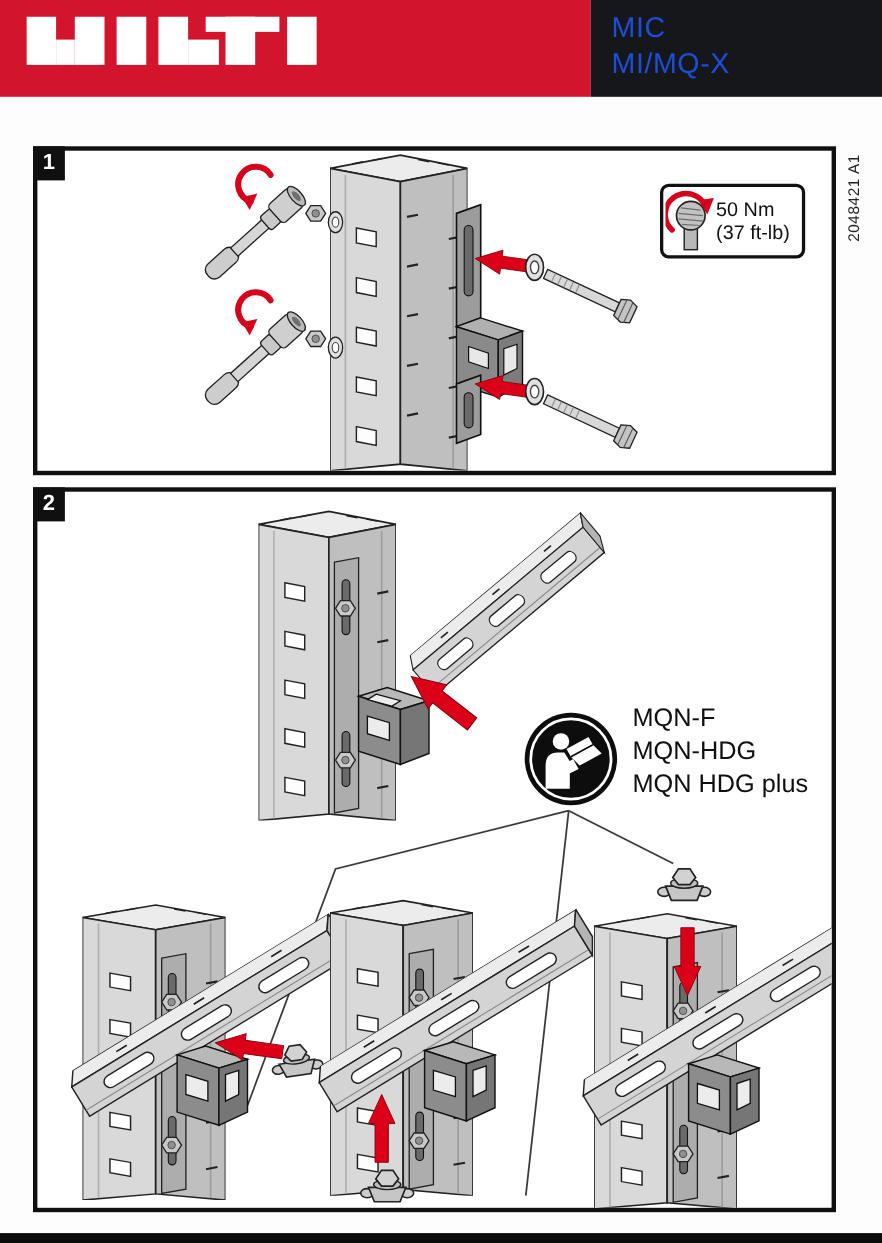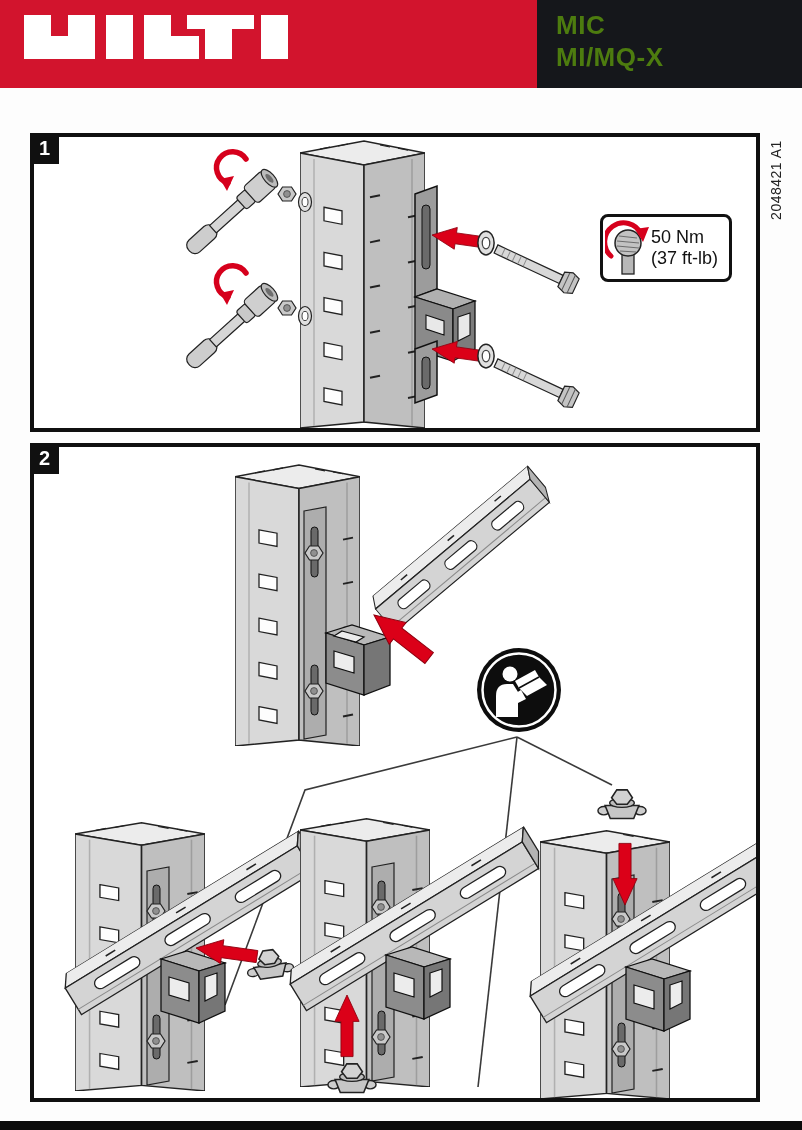--- a/index.html
+++ b/index.html
@@ -3,35 +3,35 @@
 <meta charset="utf-8">
 <style>
   html,body{margin:0;padding:0;background:#e8e8e8;}
   .page{position:relative;width:802px;height:1130px;background:#fdfdfd;overflow:hidden;
         font-family:"Liberation Sans",sans-serif;}
   
   .band-red{position:absolute;left:0;top:0;width:537px;height:88px;background:#d2142d;}
   .band-black{position:absolute;left:537px;top:0;width:265px;height:88px;background:#15171b;}
   .logo{position:absolute;left:24px;top:15px;width:264px;height:44px;}
   .sr{position:absolute;width:1px;height:1px;overflow:hidden;clip:rect(0 0 0 0);}
-  .prod{position:absolute;left:556px;top:9px;color:#4d7c0f;font-weight:bold;
+  .prod{position:absolute;left:556px;top:9px;color:#1d4ed8;font-weight:normal;
         font-size:26px;line-height:32px;letter-spacing:0.5px;}
   .docnum{position:absolute;top:180px;left:776px;transform:translate(-50%,-50%) rotate(-90deg);
           font-size:14px;color:#222;white-space:nowrap;letter-spacing:0.5px;}
   
   .panel{position:absolute;background:#fff;border:4px solid #101010;}
   .panel1{left:30px;top:133px;width:722px;height:291px;}
   .panel2{left:30px;top:443px;width:722px;height:651px;}
   .badge{position:absolute;left:-4px;top:-4px;width:29px;height:31px;background:#101010;
          color:#fff;font-weight:bold;font-size:20px;display:flex;align-items:center;
          justify-content:center;}
   .panel svg.art{position:absolute;left:0;top:0;}
   
   .torque{position:absolute;left:566px;top:30px;width:122px;height:62px;border:3px solid #111;
-          border-radius:8px;background:#fff;display:flex;align-items:center;padding:0 2px;margin-top:47px;}
+          border-radius:8px;background:#fff;display:flex;align-items:center;padding:0 2px;}
   .torque .txt{font-size:18px;line-height:21px;color:#111;white-space:nowrap;}
   
   .mqnlist{position:absolute;left:541px;top:190px;font-size:23px;line-height:30px;color:#101010;}
   
   .footer{position:absolute;left:113px;top:1101px;font-family:"Liberation Serif",serif;
           font-size:15.5px;color:#111;white-space:nowrap;}
   .bottombar{position:absolute;left:0;top:1121px;width:802px;height:9px;background:#0b0b0b;}
 </style>
 </head>
 <body>
@@ -278,17 +278,22 @@
 
       <use href="#asmb" transform="translate(266,368)"></use>
       <use href="#arrL" transform="translate(313,548) rotate(90) scale(1.1)"></use>
       <use href="#mqn" transform="translate(318,626) scale(1.3)"></use>
 
       <use href="#asmb" transform="translate(506,380)"></use>
       <use href="#mqn" transform="translate(588,352) scale(1.3)"></use>
       <use href="#arrL" transform="translate(591,458) rotate(-90) scale(1.1)"></use>
     </svg>
 
+    <div class="mqnlist">
+      <div>MQN-F</div>
+      <div>MQN-HDG</div>
+      <div>MQN HDG plus</div>
+    </div>
   </div>
 
   <div class="bottombar"></div>
 
 </div>
 
 </body></html>

